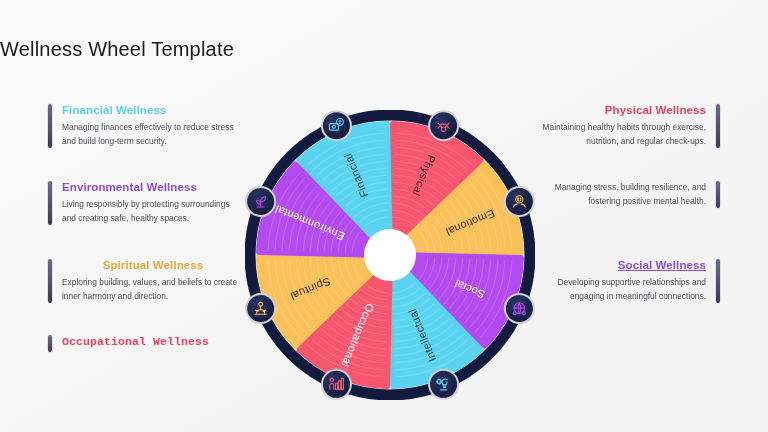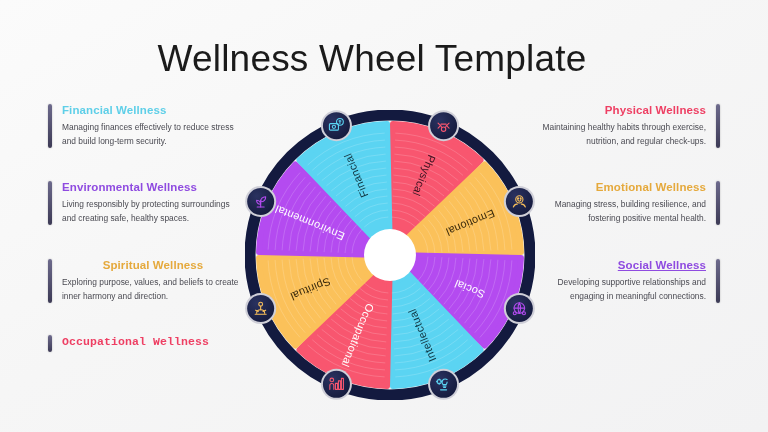--- a/index.html
+++ b/index.html
@@ -9,22 +9,22 @@
     font-family:"Liberation Sans", sans-serif;
     position:relative;
   }
   .slide{
     position:absolute;inset:0;
     background:linear-gradient(150deg,#fbfbfb 0%,#f6f6f6 45%,#f2f2f3 100%);
   }
   
   .title{
     position:absolute;top:38px;left:0;width:744px;
-    text-align:center;
-    font-size:37px;font-weight:400;letter-spacing:.2px;
+    text-align:left;
+    font-size:20px;font-weight:400;letter-spacing:.2px;
     color:#1b1b1b;
   }
   
   .block{position:absolute;width:196px;display:flex;gap:10px;}
   .block.left{left:48px;flex-direction:row;}
   .block.right{right:48px;flex-direction:row-reverse;text-align:right;justify-content:flex-end;}
   .bar{
     width:4px;border-radius:2px;flex:0 0 4px;
     background:linear-gradient(180deg,#6d6a8c,#3c3a55);
     box-shadow:0 0 2px rgba(0,0,0,.25);
@@ -69,21 +69,21 @@
     <div class="btxt">
       <p class="bhead" style="color: rgb(143, 75, 224);">Environmental Wellness</p>
       <p class="bdesc">Living responsibly by protecting surroundings and creating safe, healthy spaces.</p>
     </div>
   </div>
 
   <div class="block left" style="top:259px">
     <div class="bar"></div>
     <div class="btxt">
       <p class="bhead" style="color: rgb(229, 169, 60); text-align: center;">Spiritual Wellness</p>
-      <p class="bdesc">Exploring purpose, values, and beliefs to create inner harmony and direction.</p>
+      <p class="bdesc">Exploring building, values, and beliefs to create inner harmony and direction.</p>
     </div>
   </div>
 
   <div class="block left" style="top:335px">
     <div class="bar"></div>
     <div class="btxt">
       <p class="bhead" style="color: rgb(238, 63, 99); font-family: Liberation Mono, monospace;">Occupational Wellness</p>
     </div>
   </div>
 
@@ -91,21 +91,20 @@
     <div class="bar"></div>
     <div class="btxt">
       <p class="bhead" style="color: rgb(238, 63, 99);">Physical Wellness</p>
       <p class="bdesc">Maintaining healthy habits through exercise, nutrition, and regular check-ups.</p>
     </div>
   </div>
 
   <div class="block right" style="top:181px">
     <div class="bar"></div>
     <div class="btxt">
-      <p class="bhead" style="color: rgb(229, 169, 60);">Emotional Wellness</p>
       <p class="bdesc">Managing stress, building resilience, and fostering positive mental health.</p>
     </div>
   </div>
 
   <div class="block right" style="top:259px">
     <div class="bar"></div>
     <div class="btxt">
       <p class="bhead" style="color: rgb(143, 75, 224); text-decoration: underline;">Social Wellness</p>
       <p class="bdesc">Developing supportive relationships and engaging in meaningful connections.</p>
     </div>

